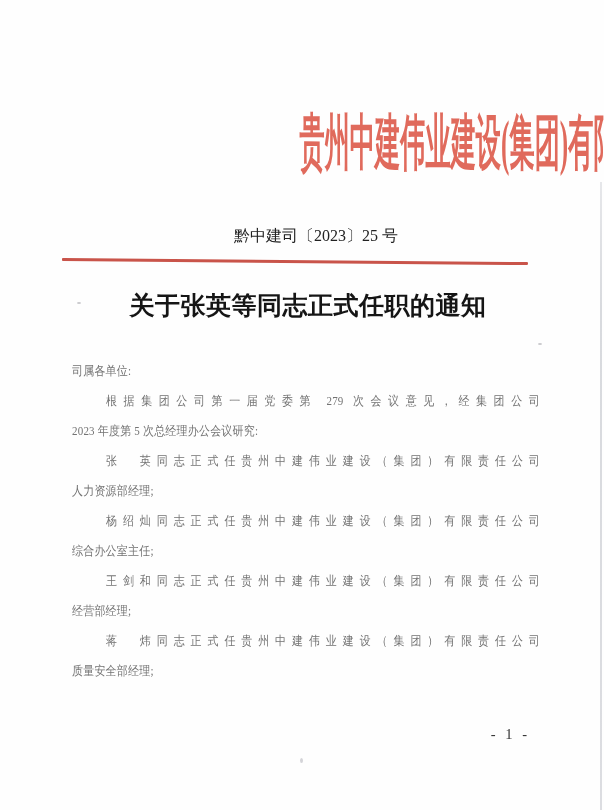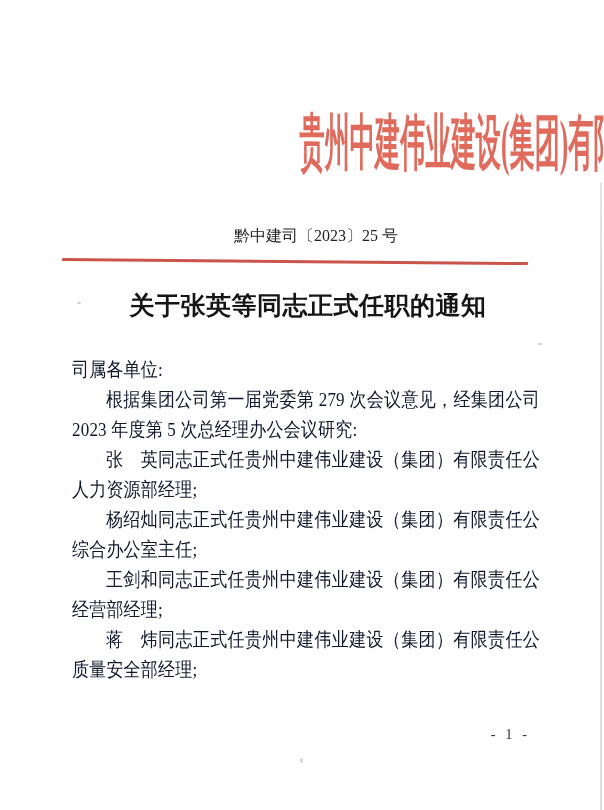--- a/index.html
+++ b/index.html
@@ -80,22 +80,22 @@
     transform: translateX(6px);
     white-space: nowrap;
   }
 
   
   .body-text {
     position: absolute;
     top: 355px;
     left: 72px;
     width: 468px;
-    font-size: 17px;
-    color: #0f172a;
+    font-size: 11px;
+    color: #737373;
   }
   .line {
     height: 30px;
     line-height: 30px;
     white-space: nowrap;
     transform: scaleY(1.15);
     transform-origin: 50% 50%;
     letter-spacing: 0.2px;
   }
   .line.fill {

